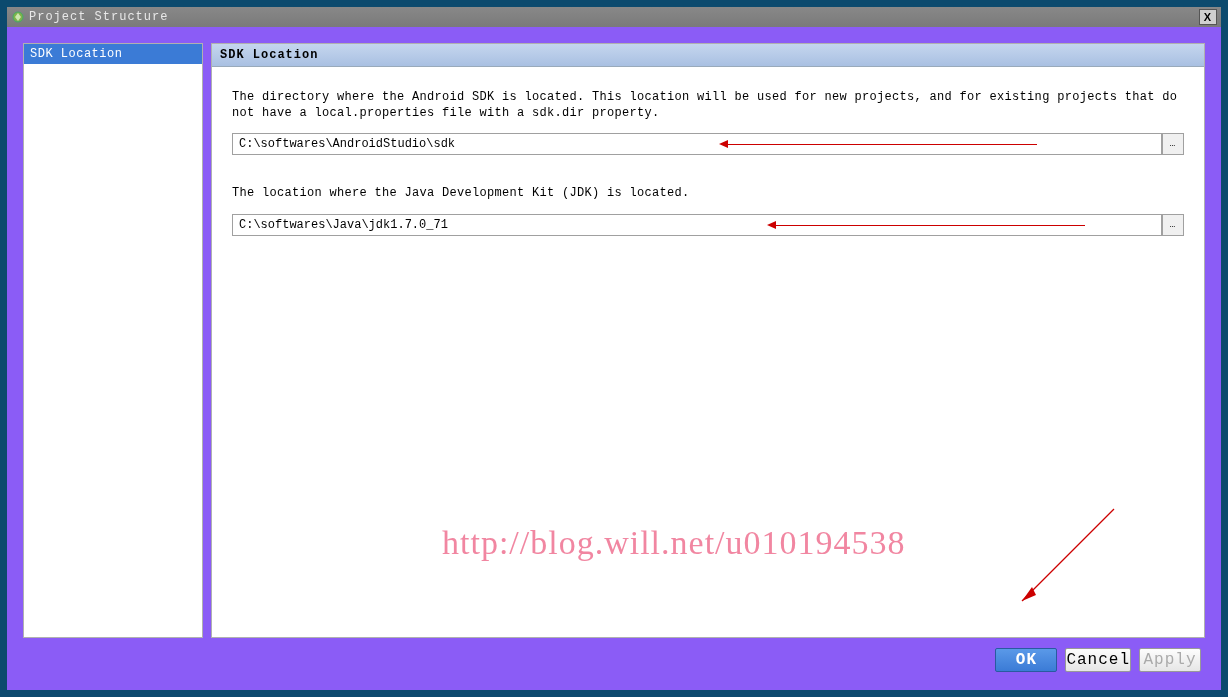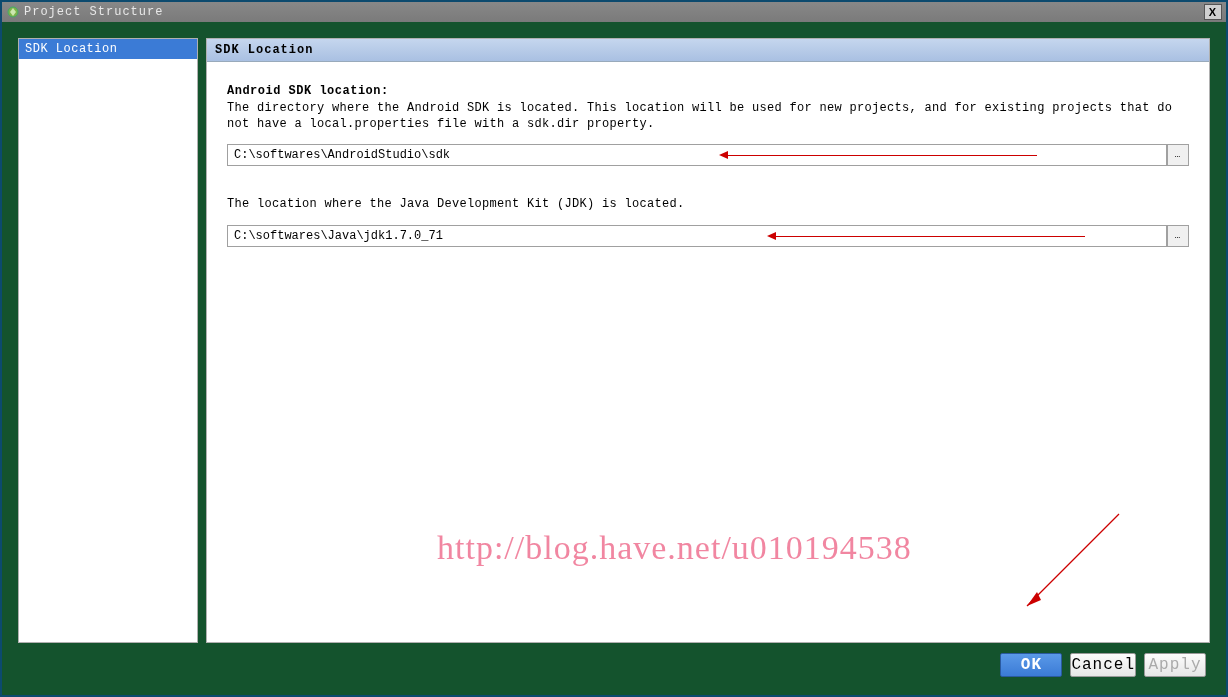--- a/index.html
+++ b/index.html
@@ -8,22 +8,22 @@
   font-size: 12px;
   background: #808080;
   width: 1228px;
   height: 697px;
   overflow: hidden;
   position: relative;
 }
 .window {
   width: 1228px;
   height: 697px;
-  background: #14532d;
-  border: 2px solid #0c4a6e;
+  background: #8b5cf6;
+  border: 7px solid #0c4a6e;
   display: flex;
   flex-direction: column;
 }
 .titlebar {
   height: 20px;
   background: linear-gradient(to bottom, #888, #7a7a7a);
   display: flex;
   align-items: center;
   padding: 0 4px;
   color: #e8e8e8;
@@ -226,41 +226,40 @@
         </div>
       </div>
 
       <div class="main">
         <div class="main-header">
           <span>SDK Location</span>
         </div>
         <div class="main-content">
 
           <div class="field-block">
-            <div class="field-label">Android SDK location:</div>
             <div class="field-desc">The directory where the Android SDK is located. This location will be used for new projects, and for existing projects that do not have a local.properties file with a sdk.dir property.</div>
             <div class="field-row">
               <input class="path-input" type="text" value="C:\softwares\AndroidStudio\sdk" style="">
               <div class="browse-btn">…</div>
               <div class="arrow-annotation" style="left:52%; width:310px;"></div>
             </div>
           </div>
 
           <div class="field-block">
             <div class="field-desc">The location where the Java Development Kit (JDK) is located.</div>
             <div class="field-row">
               <input class="path-input" type="text" value="C:\softwares\Java\jdk1.7.0_71" style="">
               <div class="browse-btn">…</div>
               <div class="arrow-annotation" style="left:57%; width:310px;"></div>
             </div>
           </div>
 
         </div>
 
-        <div class="watermark">http://blog.have.net/u010194538</div>
+        <div class="watermark">http://blog.will.net/u010194538</div>
 
         <svg class="diag-arrow" viewBox="0 0 120 120">
           <line x1="110" y1="10" x2="18" y2="102" stroke="#cc0000" stroke-width="1.2"></line>
           <polygon points="18,102 28,88 32,96" fill="#cc0000"></polygon>
         </svg>
       </div>
 
     </div>
 
     <div class="button-row">

